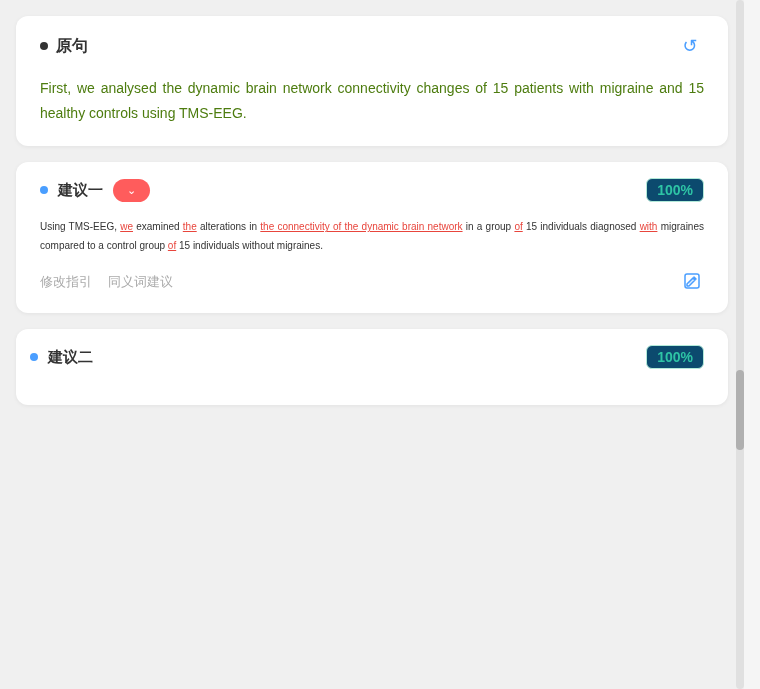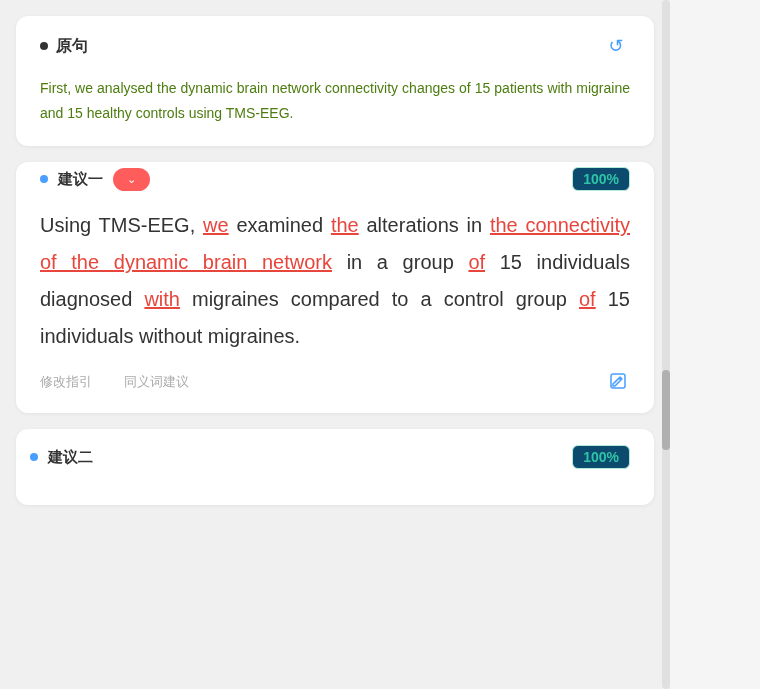--- a/index.html
+++ b/index.html
@@ -10,21 +10,21 @@
 
     body {
       font-family: -apple-system, BlinkMacSystemFont, "Segoe UI", sans-serif;
       background: #f5f5f5;
       width: 760px;
       min-height: 689px;
       overflow-x: hidden;
     }
 
     .page-container {
-      width: 670px;
+      width: 744px;
       min-height: 689px;
       background: #f0f0f0;
       padding: 16px 16px 0 16px;
       position: relative;
     }
 
     
     .page-container::after {
       content: '';
       position: absolute;
@@ -102,21 +102,21 @@
 
     .original-text {
       font-size: 14px;
       line-height: 1.8;
       color: #4d7c0f;
       text-align: justify;
     }
 
     
     .card-suggestion {
-      padding: 5px 24px 20px 24px;
+      padding: 16px 24px 20px 24px;
     }
 
     .suggestion-header {
       display: flex;
       align-items: center;
       justify-content: space-between;
       margin-bottom: 16px;
     }
 
     .suggestion-title-row {
@@ -147,42 +147,42 @@
       background: #0c4a6e;
       color: #2ec4a5;
       border: 1px solid #b2ead9;
       border-radius: 6px;
       padding: 3px 10px;
       font-size: 14px;
       font-weight: 600;
     }
 
     .suggestion-body {
-      font-size: 20px;
+      font-size: 10px;
       line-height: 1.85;
       color: #333;
       text-align: justify;
       margin-bottom: 16px;
     }
 
     .red-underline {
       color: #e8453c;
       text-decoration: underline;
       text-decoration-color: #e8453c;
     }
 
     .suggestion-footer {
       display: flex;
       align-items: center;
       justify-content: space-between;
     }
 
     .footer-links {
       display: flex;
-      gap: 32px;
+      gap: 16px;
     }
 
     .footer-link {
       font-size: 13px;
       color: #aaa;
       cursor: pointer;
     }
 
     .edit-icon {
       width: 22px;

